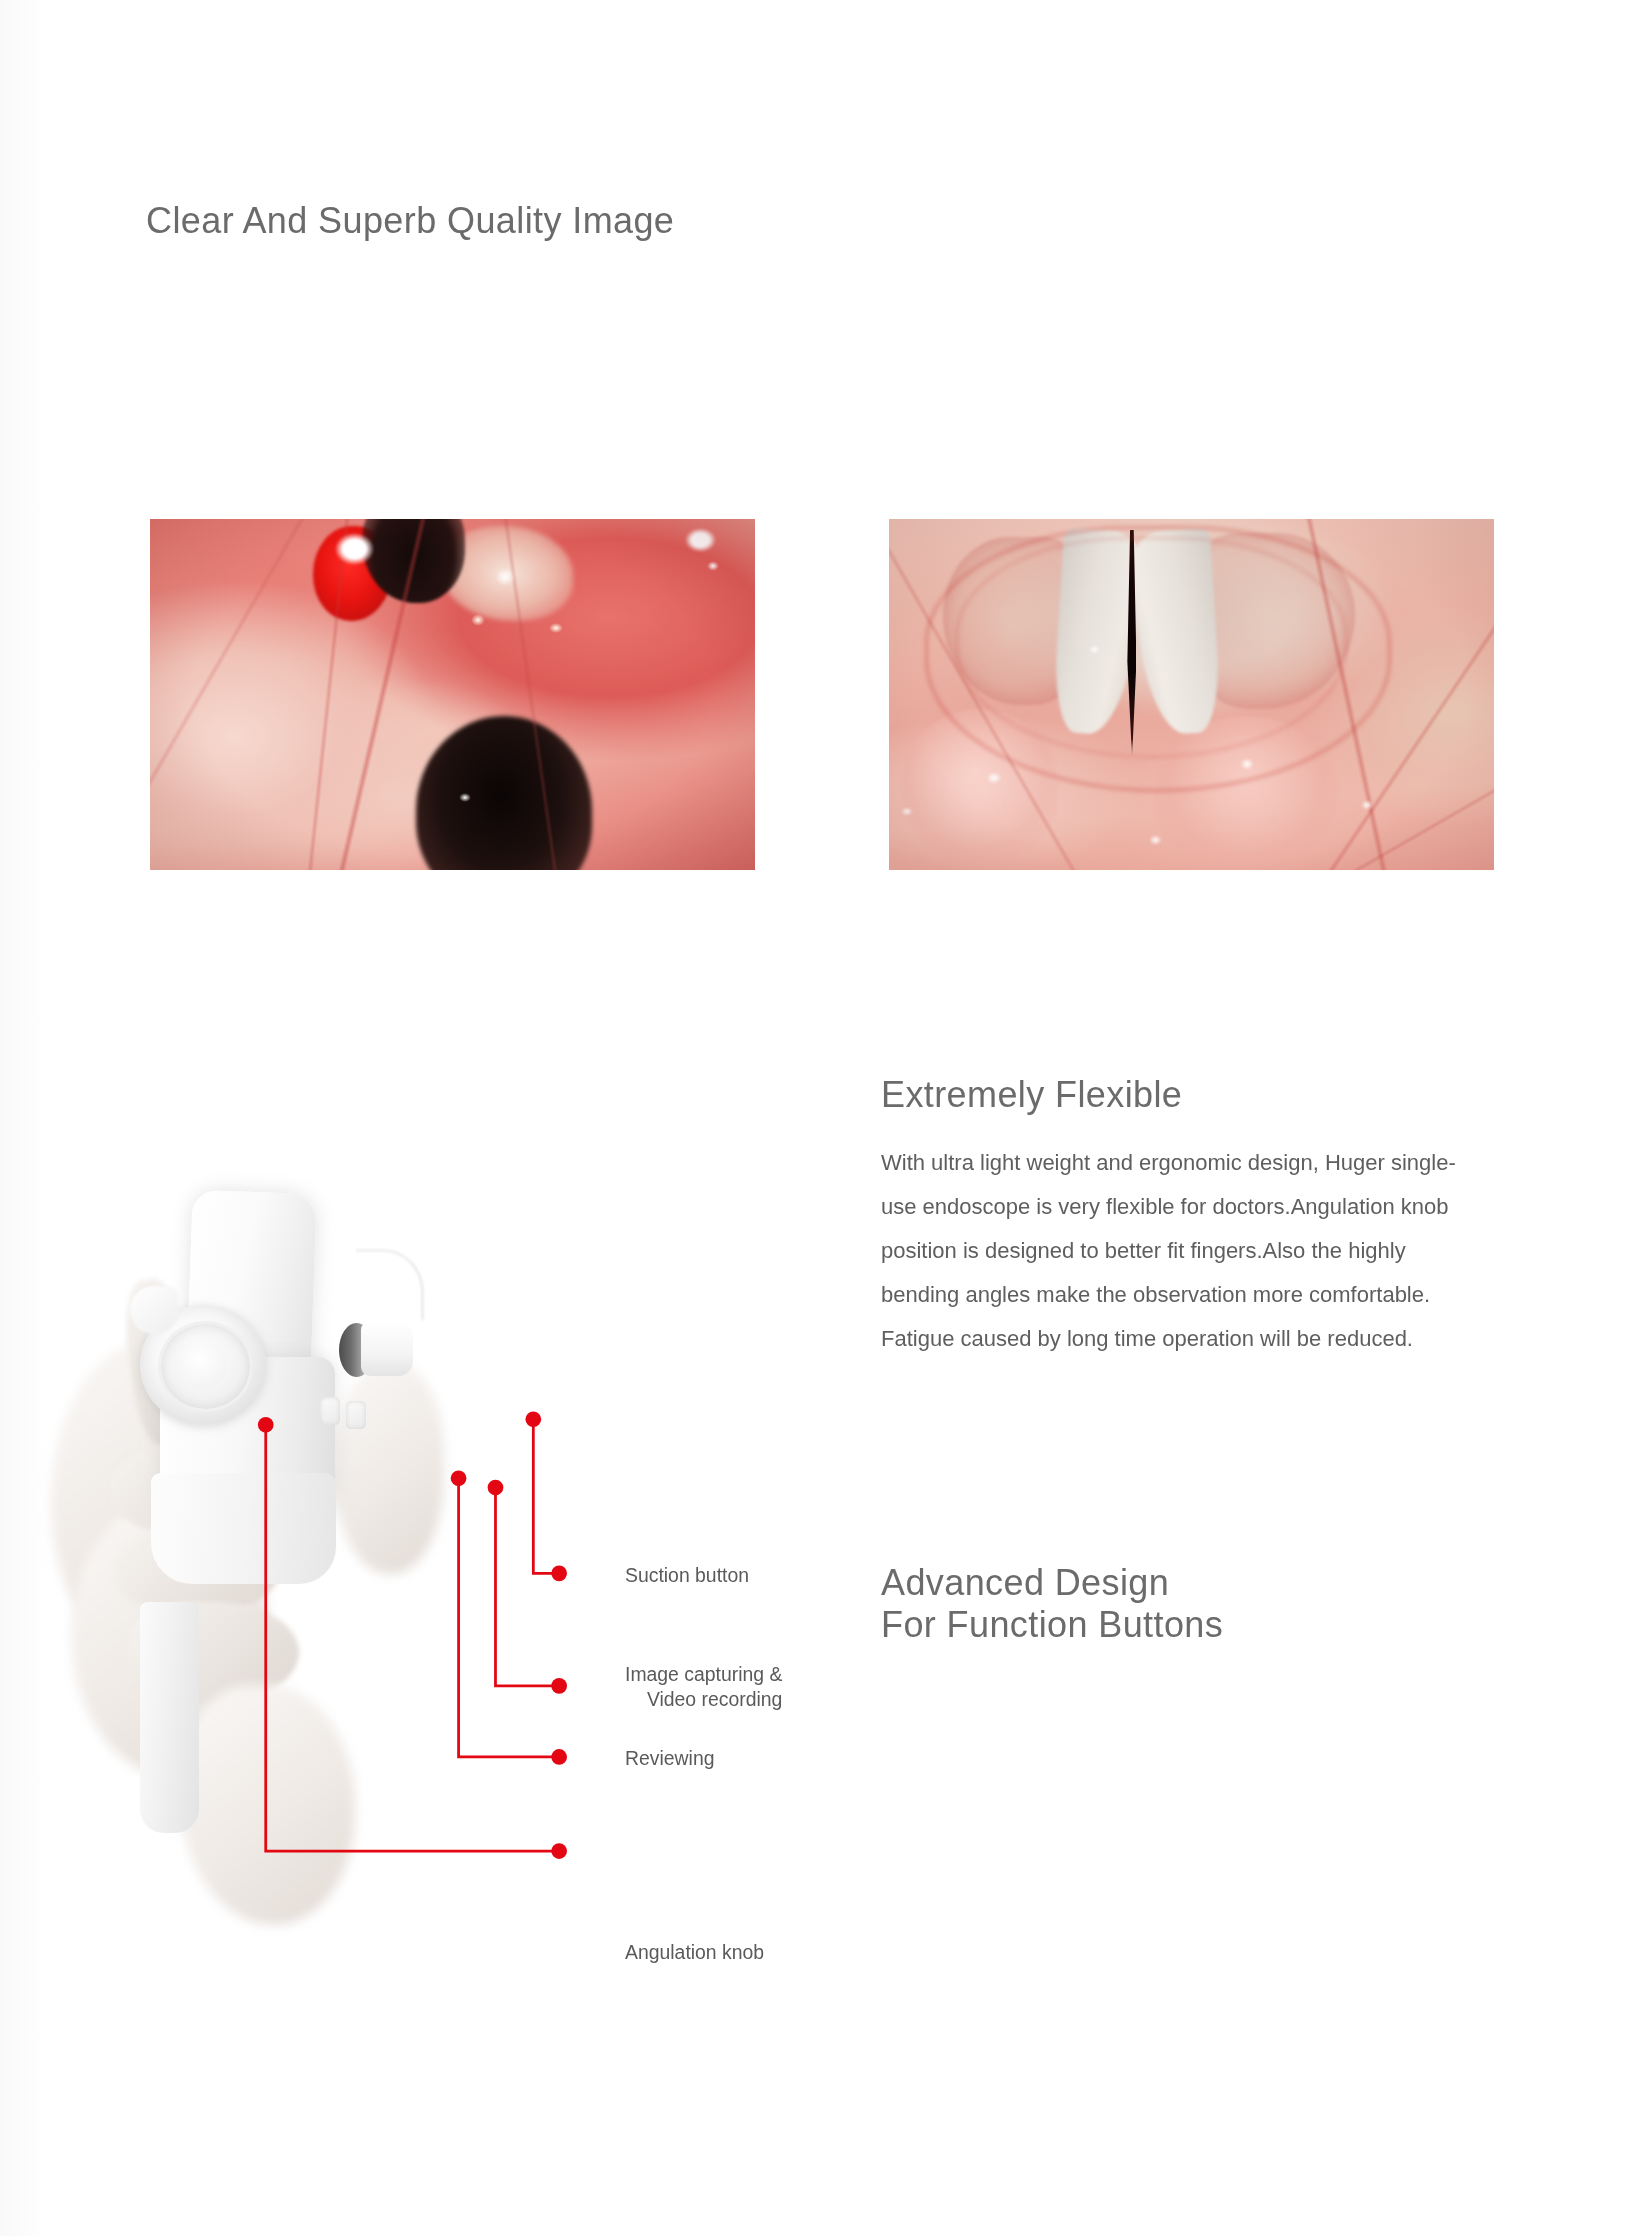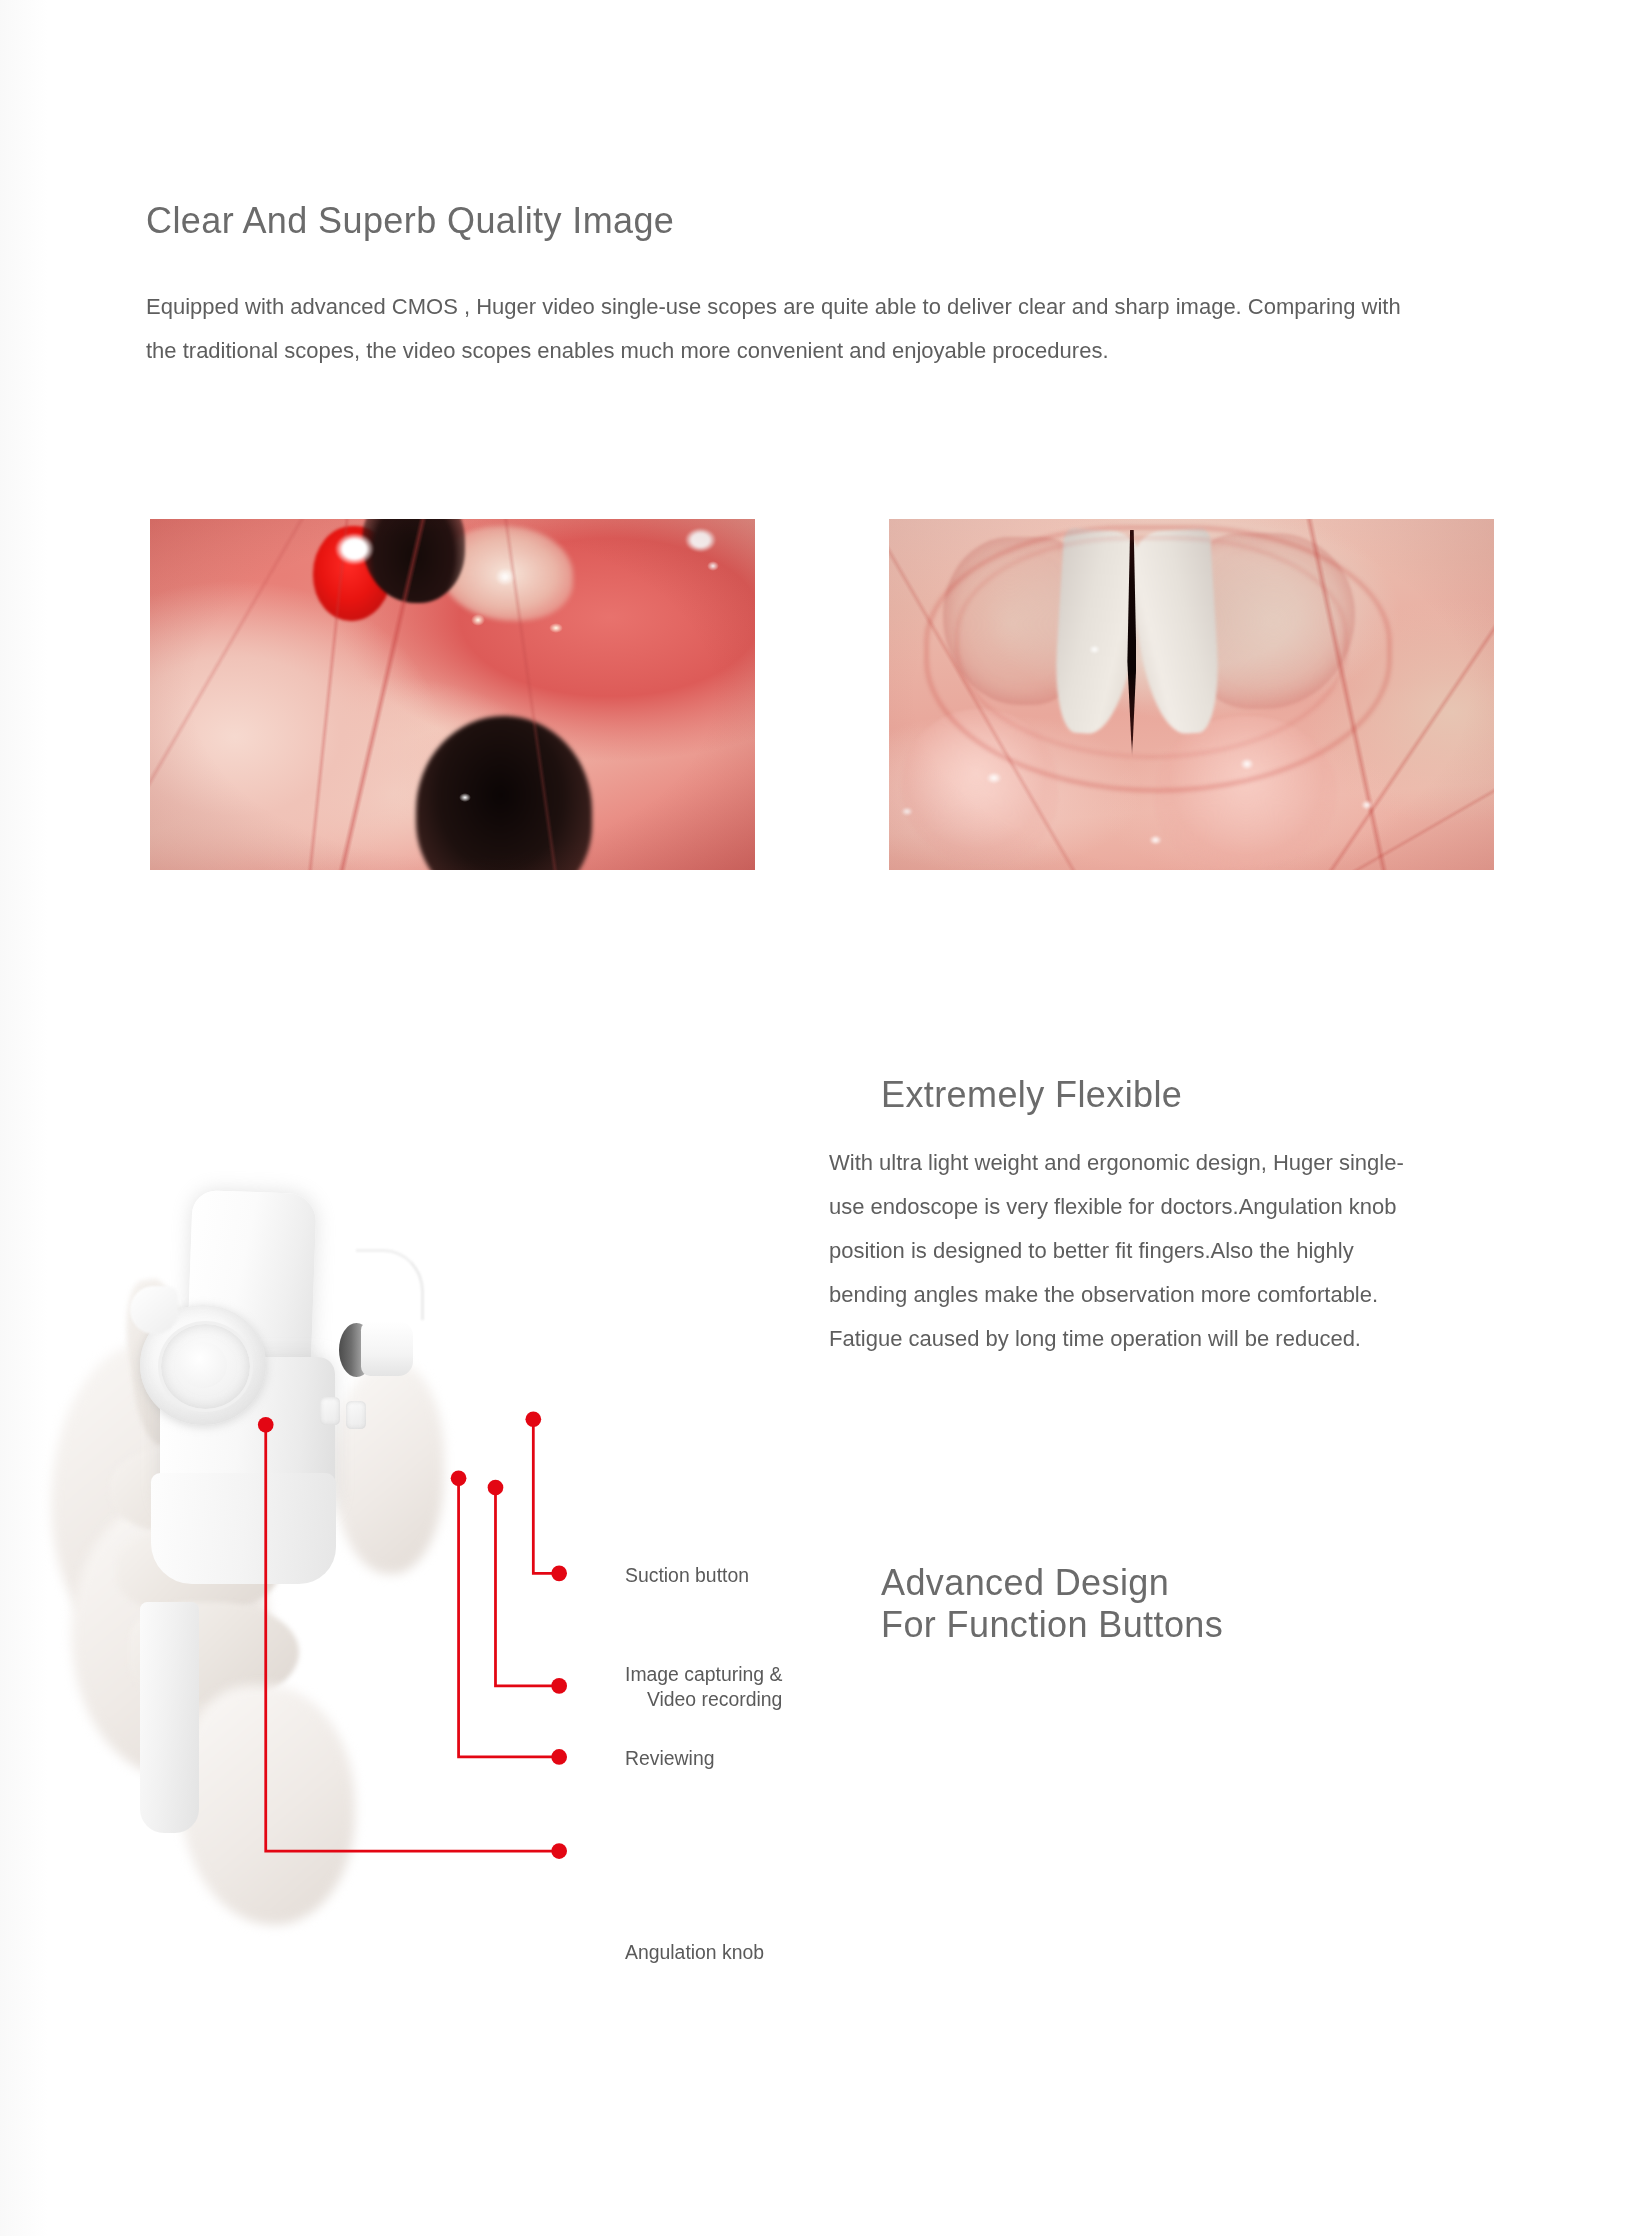--- a/index.html
+++ b/index.html
@@ -29,21 +29,21 @@
 
   
   .body-text{
     position:absolute;
     color:#5e5e5e;
     font-size:22px;
     line-height:2.0;
     font-weight:400;
   }
   #para-clear{left:146px;top:263px;width:1287px;}
-  #para-flexible{left:829px;top:1119px;width:605px;}
+  #para-flexible{left:881px;top:1119px;width:605px;}
   #para-advanced{left:881px;top:1687px;width:614px;}
 
   
   .photo{
     position:absolute;
     overflow:hidden;
     background:#c8706a;
   }
   #photo-left{left:150px;top:519px;width:605px;height:351px;}
   #photo-right{left:889px;top:519px;width:605px;height:351px;}
@@ -314,21 +314,20 @@
 </style>
 </head>
 <body>
 
 <div class="page">
 
   <div class="edge-left"></div>
 
   <h1 class="h-title" id="title-clear">Clear And Superb Quality Image</h1>
 
-  <p class="body-text" id="para-clear">Equipped with advanced CMOS , Huger video single-use scopes are quite able to deliver clear and sharp image. Comparing with the traditional scopes, the video scopes enables much more convenient and enjoyable procedures.</p>
 
   <div class="photo" id="photo-left">
     <div class="ph-layer base"></div>
     <div class="lump"></div>
     <div class="exudate"></div>
     <div class="hole-top"></div>
     <div class="hole-bottom"></div>
     <div class="ph-layer vessels"></div>
     <div class="sp1"></div>
     <div class="sp2"></div>

